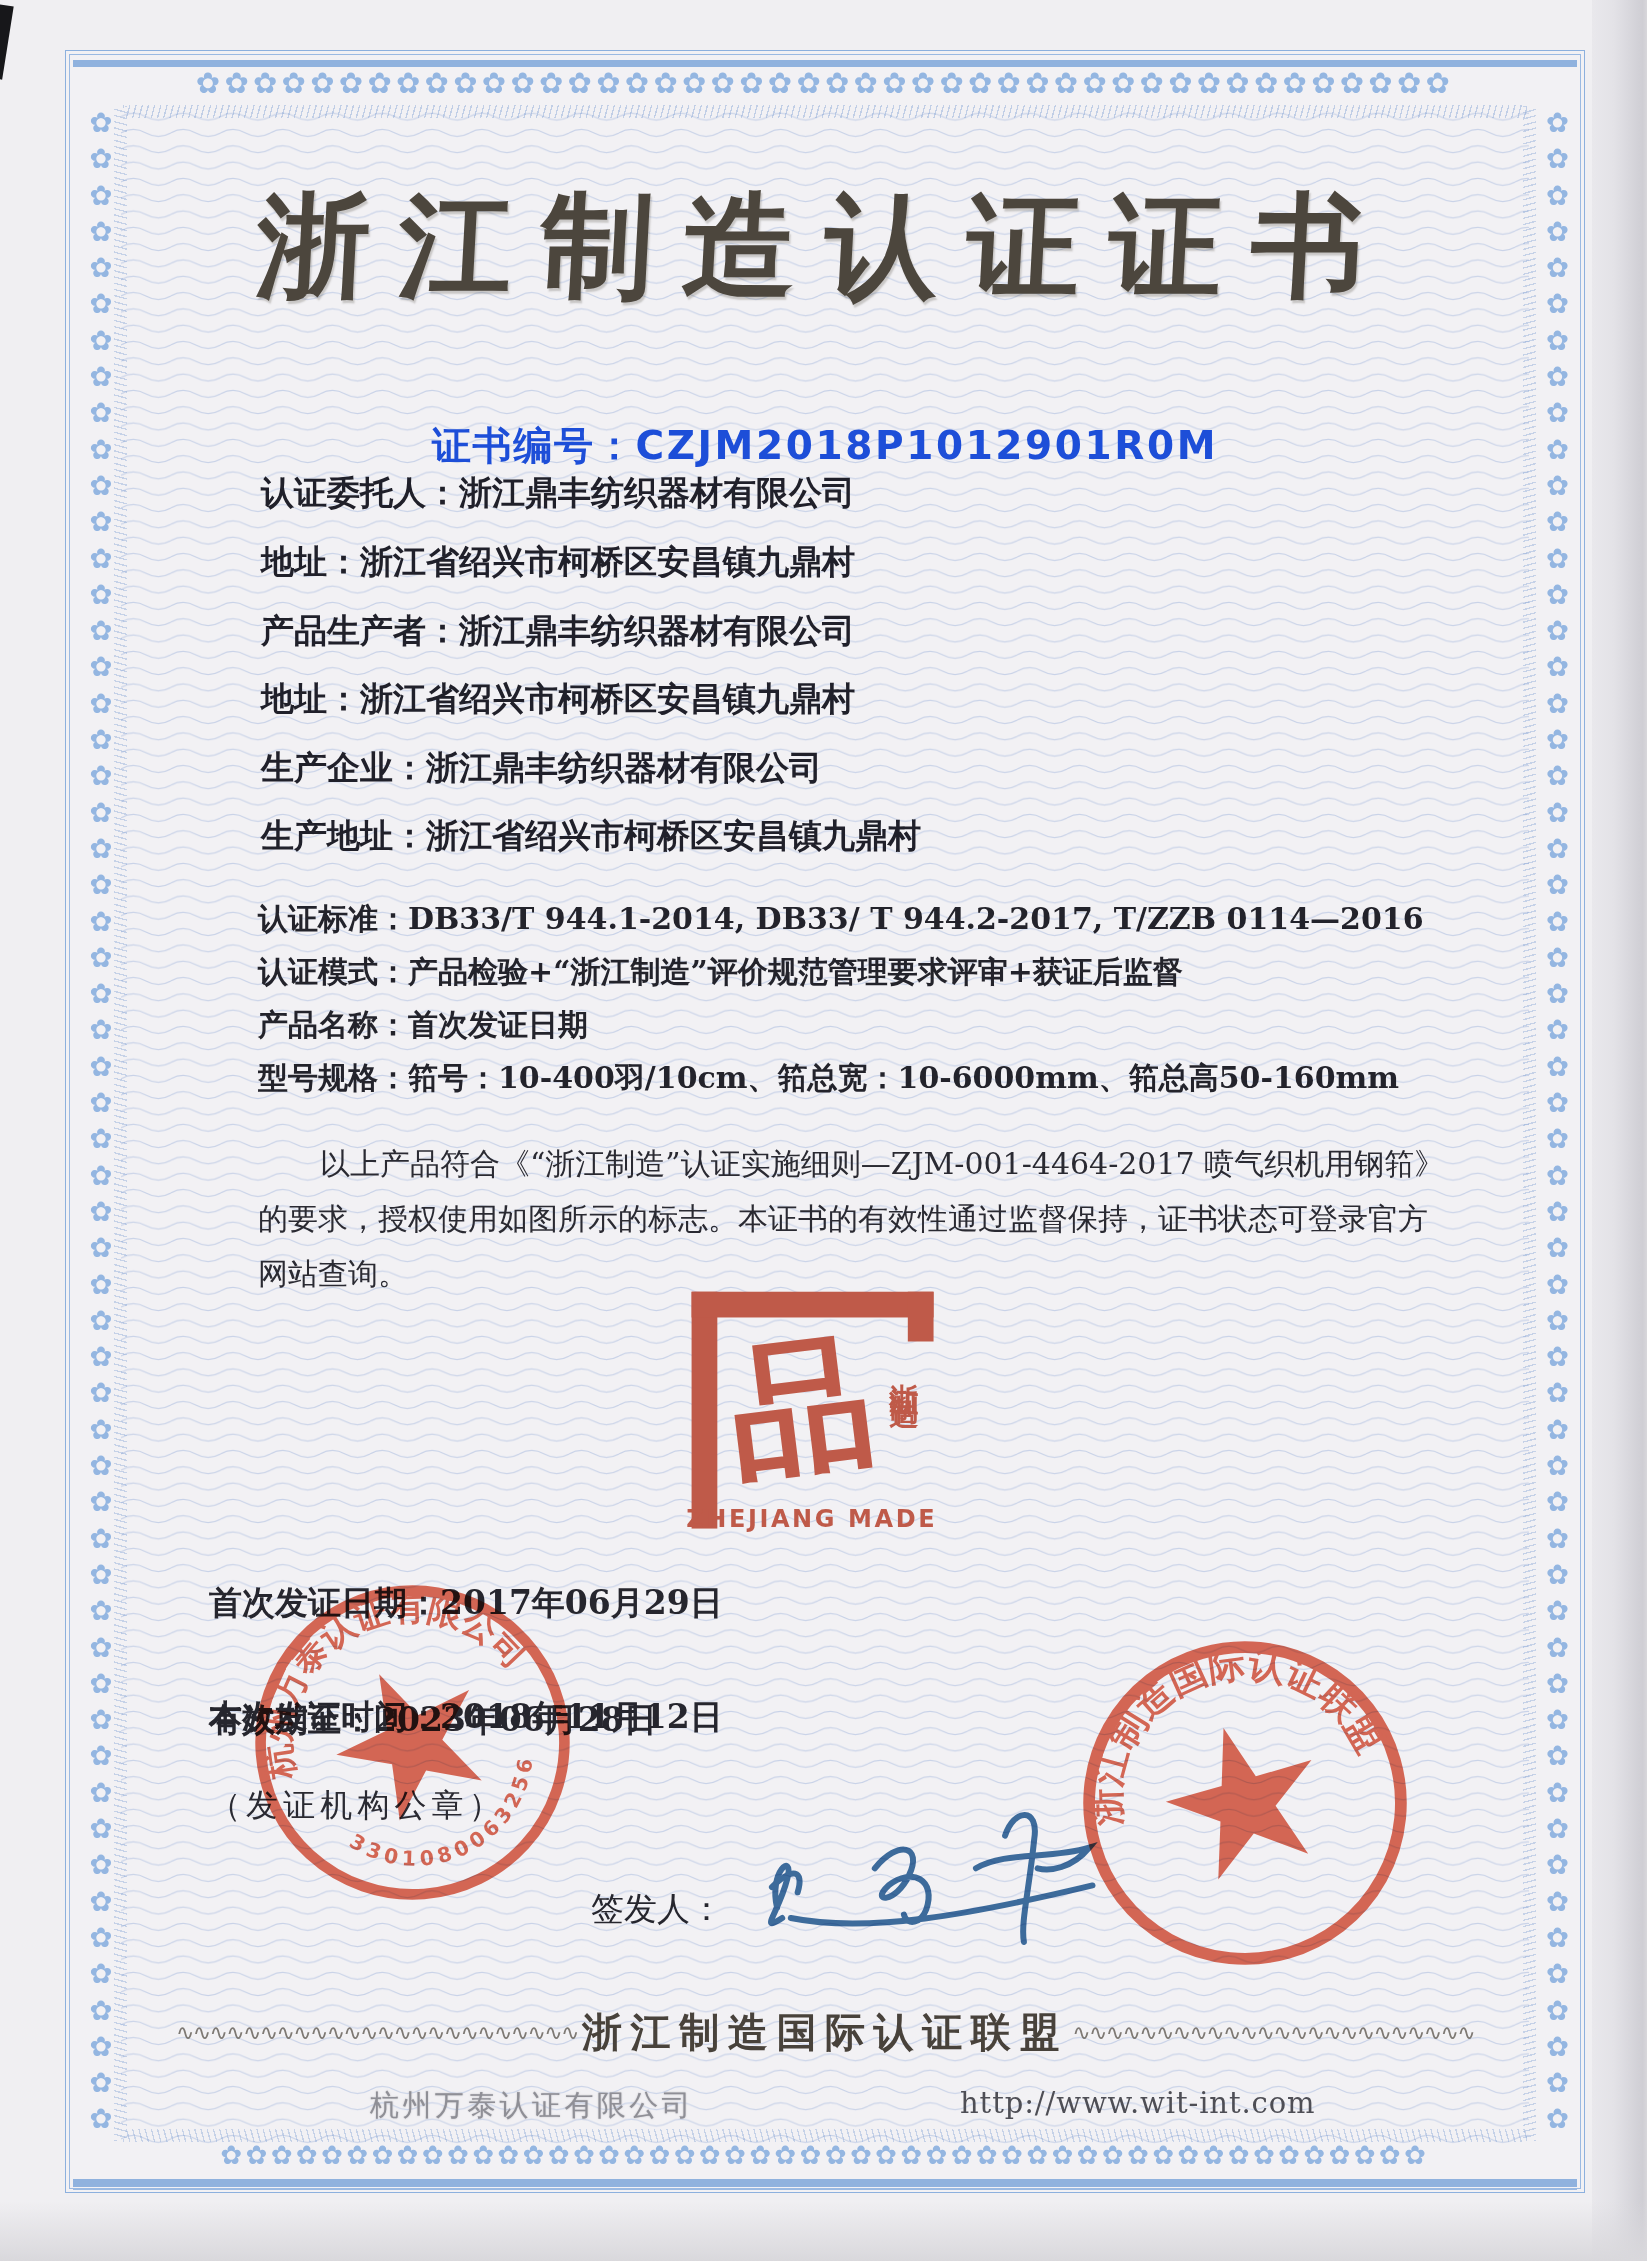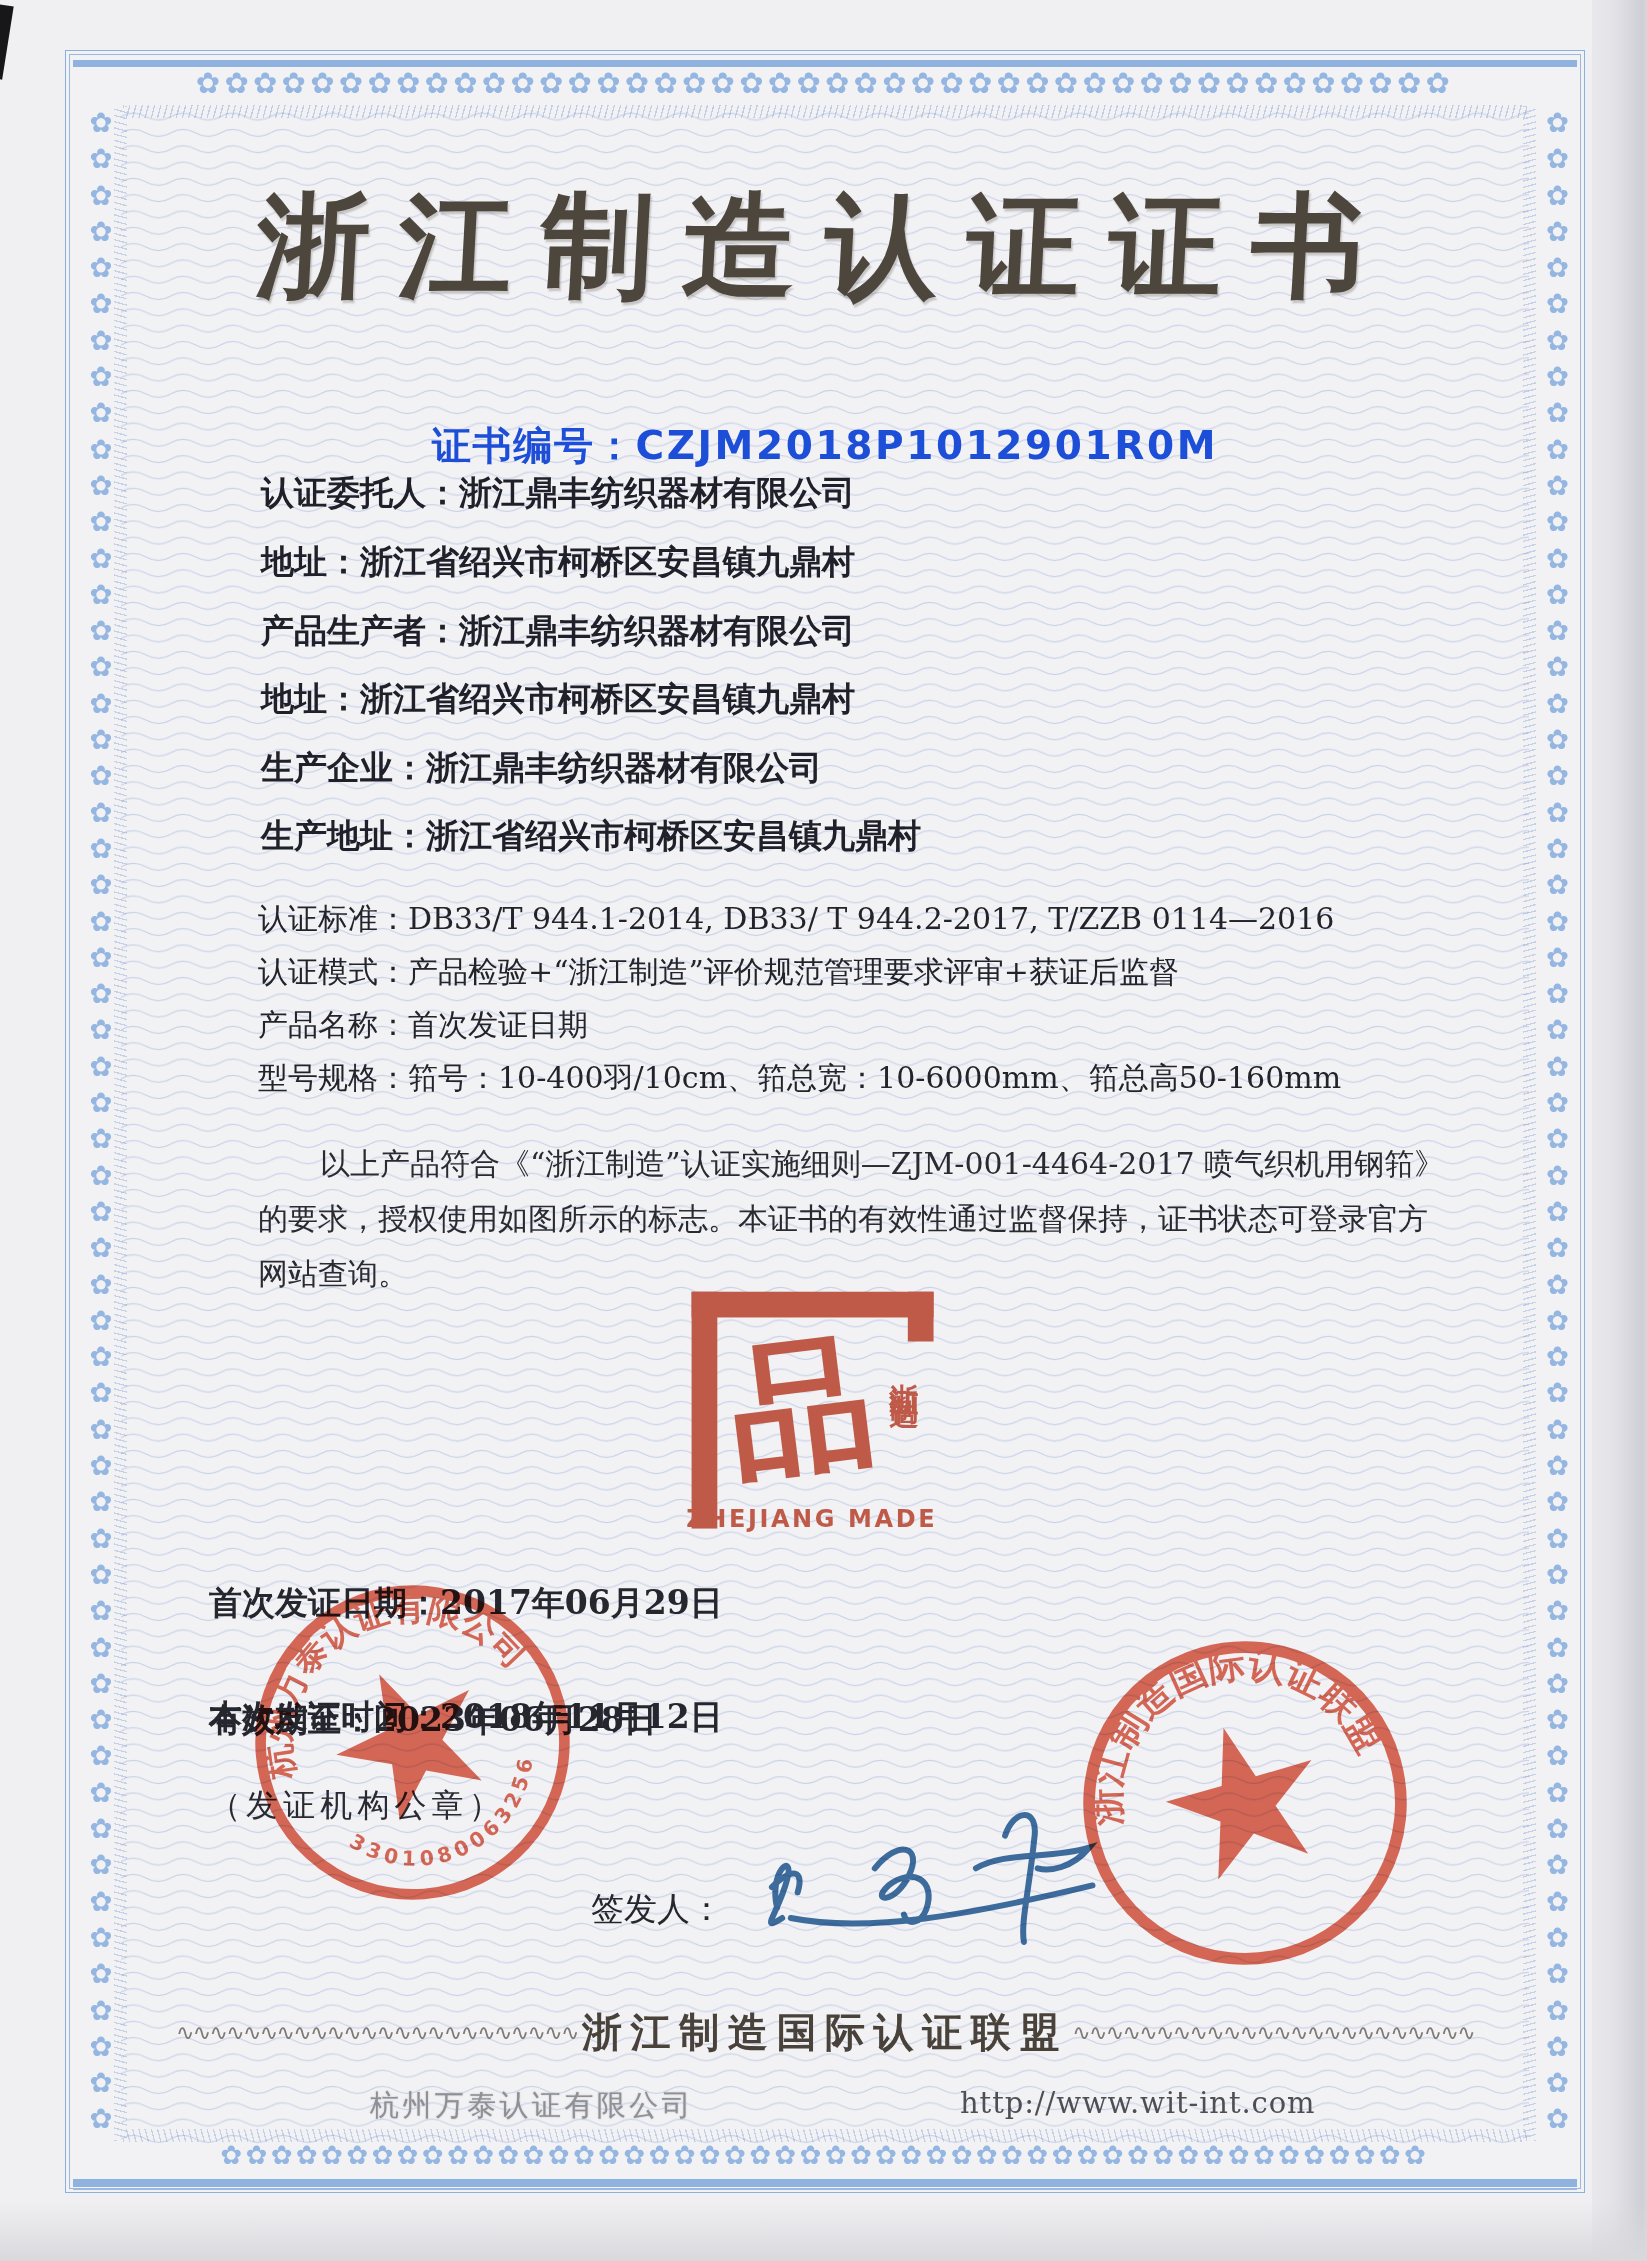--- a/index.html
+++ b/index.html
@@ -43,21 +43,21 @@
   
   .abs{position:absolute;}
   .title{left:0;right:0;top:120px;text-align:center;font-family:"DejaVu Serif",serif;
          font-weight:700;font-size:113px;letter-spacing:29px;color:#4c463d;
          transform:skewX(-3deg);text-shadow:1.7px 2.6px 1.7px rgba(76,70,61,.25);white-space:nowrap;}
   .certno{left:0;right:0;top:335px;text-align:center;font-size:39px;font-weight:700;
           color:#1d4ed8;letter-spacing:1.7px;margin-top:33px;}
   .certno .num{font-family:"DejaVu Sans",sans-serif;letter-spacing:2.6px;}
   .fieldline{left:195px;font-size:33px;font-weight:700;color:#20202a;white-space:nowrap;
              font-family:Liberation Mono, monospace;}
-  .specline{left:192px;font-size:30px;font-weight:400;color:#23232b;white-space:nowrap;
+  .specline{left:192px;font-size:30px;font-weight:700;color:#23232b;white-space:nowrap;
             font-family:"DejaVu Serif",serif;}
   .stline{left:192px;width:1192px;font-size:30px;font-weight:500;color:#2a2a32;
           font-family:"DejaVu Serif",serif;white-space:nowrap;}
   .indent{padding-left:62px;}
   .dateline{left:143px;font-size:33px;font-weight:700;color:#26262e;white-space:nowrap;
             font-family:"DejaVu Serif",serif;}
   .sealnote{left:143px;top:1733px;font-size:32px;font-weight:500;color:#2a2a32;
             font-family:"DejaVu Serif",serif;letter-spacing:5.1px;}
   .signer{left:525px;top:1836px;font-size:33px;font-weight:400;color:#26262e;
           font-family:"DejaVu Serif",serif;}

